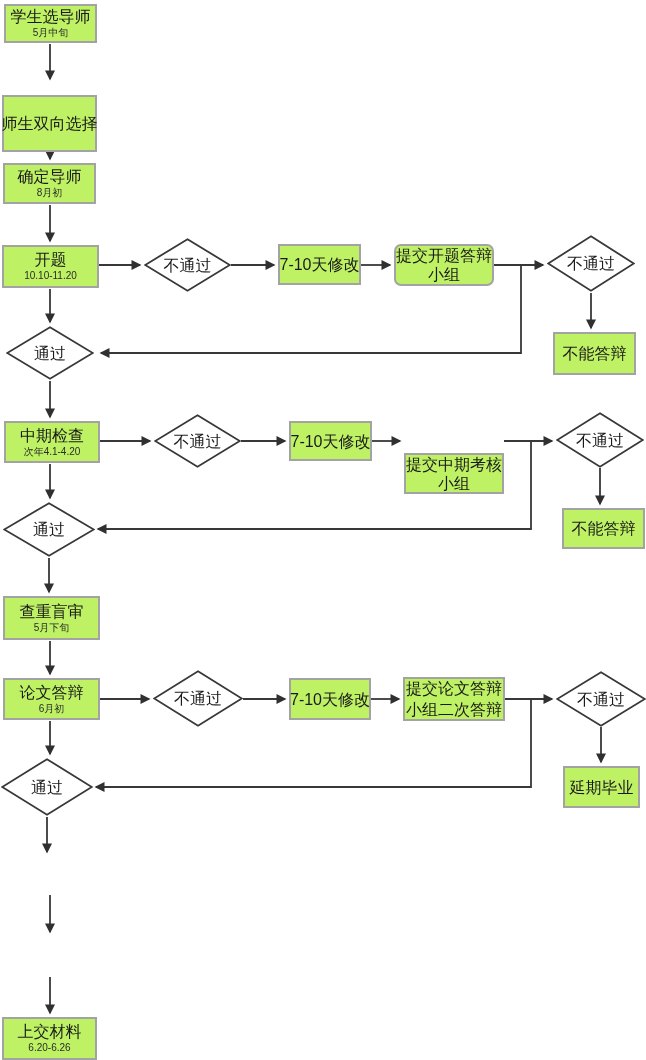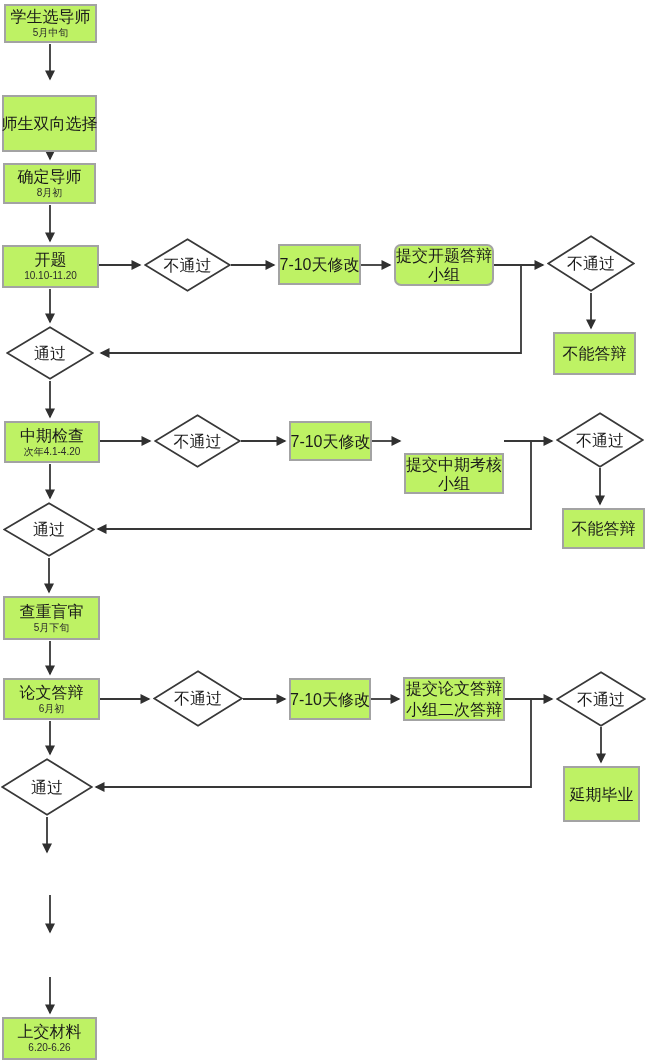--- a/index.html
+++ b/index.html
@@ -231,17 +231,17 @@
     <div class="label">小组二次答辩</div>
   </div>
 
   <div class="node decision" style="left:556px;top:671px;width:90px;height:56px;">
     <svg class="shape" width="90" height="56" viewBox="0 0 90 56">
       <polygon points="45,1.2 88.8,28 45,54.8 1.2,28" fill="#ffffff" stroke="#383838" stroke-width="1.8"></polygon>
     </svg>
     <div class="label">不通过</div>
   </div>
 
-  <div class="node process" style="left:563px;top:766px;width:77px;height:56px;">
+  <div class="node process" style="left:563px;top:766px;width:77px;height:42px;">
     <div class="label">延期毕业</div>
   </div>
 
 </div>
 
 </body></html>

